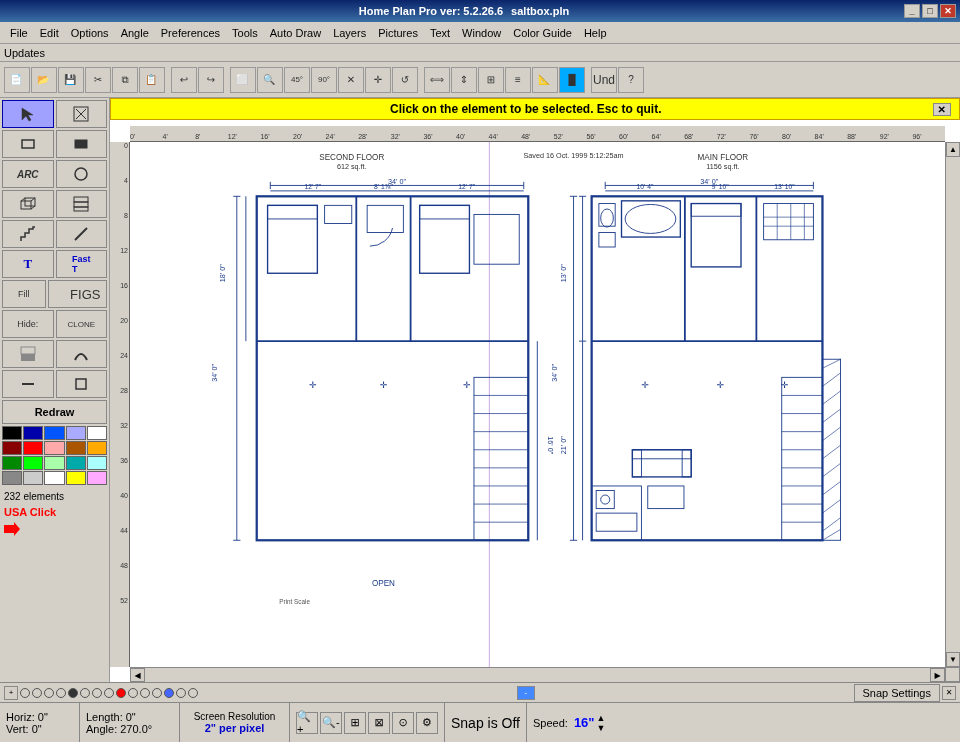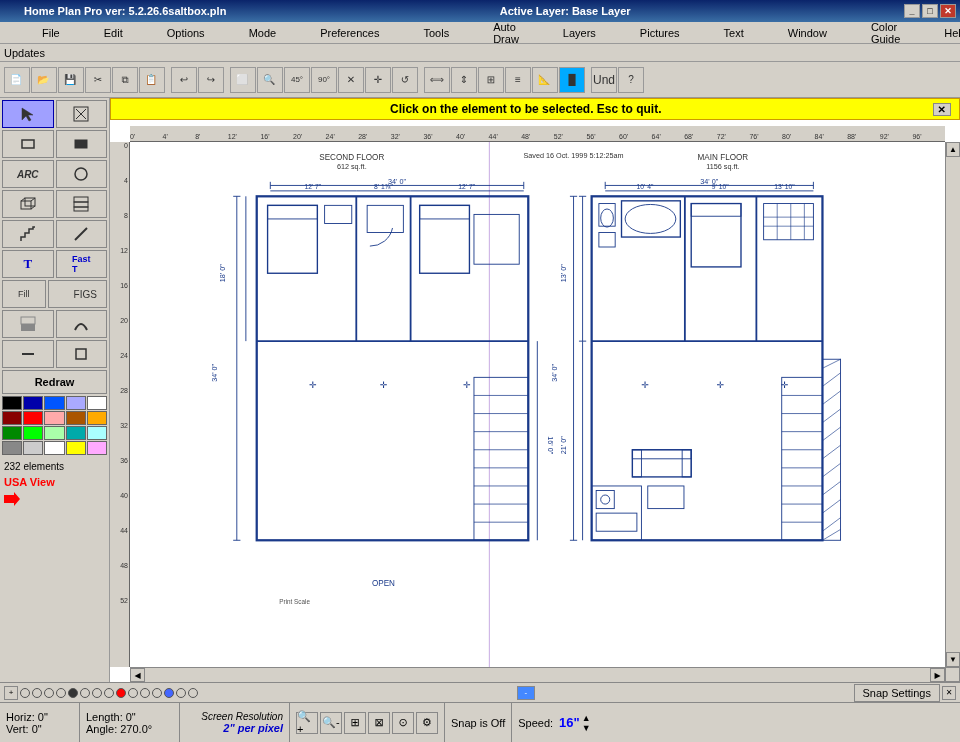--- a/index.html
+++ b/index.html
@@ -35,21 +35,20 @@
       display: flex;
       align-items: center;
       height: 22px;
       padding: 0 4px;
     }
     .menu-item {
       padding: 2px 6px;
       font-size: 11px;
       cursor: pointer;
       color: black;
-      margin-left: 32px;
     }
 
     
     #updates-bar {
       background: #d4d0c8;
       height: 18px;
       display: flex;
       align-items: center;
       padding: 0 4px;
       font-size: 11px;
@@ -294,21 +293,21 @@
       padding: 3px 8px;
       background: #d4d0c8;
       border: 1px solid #888;
       cursor: pointer;
       font-size: 11px;
     }
     .color-btn { background: #3355cc; color: white; }
     #snap-is-off {
       display: flex; align-items: center; padding: 2px 6px;
       border-right: 1px solid #888;
-      font-size: 11px;
+      font-size: 14px;
     }
     #speed-section {
       display: flex; align-items: center; padding: 2px 6px; gap: 2px;
     }
     .speed-value { font-size: 13px; font-weight: bold; color: blue; }
     .speed-arrows { display: flex; flex-direction: column; }
     .speed-arrow { cursor: pointer; font-size: 9px; line-height: 10px; }
 
     
     #fp-svg { width: 100%; height: 100%; }
@@ -321,37 +320,36 @@
       font-size: 16px;
       color: red;
       font-weight: bold;
     }
   </style>
 </head>
 <body>
 
 <div id="title-bar">
   <span style="width:20px;"></span>
-  <span style="display:flex;gap:0;flex:1;justify-content:center;">
+  <span style="display:flex;gap:8px;flex:1;justify-content:center;">
     <span>Home Plan Pro ver: 5.2.26.6</span>
     <span>saltbox.pln</span>
-    <span style="flex:1;text-align:center;">Active Layer: Base Layer</span>
   </span>
   <div id="title-controls">
     <div class="title-btn">_</div>
     <div class="title-btn">□</div>
     <div class="title-btn close">✕</div>
   </div>
 </div>
 
 <div id="menu-bar">
 <div class="menu-item">File</div>
     <div class="menu-item">Edit</div>
     <div class="menu-item">Options</div>
-    <div class="menu-item">Mode</div>
+    <div class="menu-item">Angle</div>
     <div class="menu-item">Preferences</div>
     <div class="menu-item">Tools</div>
     <div class="menu-item">Auto Draw</div>
     <div class="menu-item">Layers</div>
     <div class="menu-item">Pictures</div>
     <div class="menu-item">Text</div>
     <div class="menu-item">Window</div>
     <div class="menu-item">Color Guide</div>
     <div class="menu-item">Help</div>
   </div>
@@ -456,21 +454,25 @@
             <line x1="2" y1="14" x2="14" y2="2" stroke="#333" stroke-width="2"></line>
           </svg>
       </div>
     </div>
     <div class="tool-row">
       <div class="tool-btn" style="font-size:13px;font-weight:bold;font-family:serif;color:#0000cc;">T</div>
       <div class="tool-btn" style="font-size:9px;font-weight:bold;color:#0000cc;">Fast<br>T</div>
     </div>
     <div class="tool-row">
       <div class="tool-btn" style="font-size:9px;">Fill</div>
-      <div class="tool-btn" style="font-size:10px;padding-left:16px;">FIGS</div>
+      <div class="tool-btn" style="font-size:13px;padding-left:16px;">FIGS</div>
+    </div>
+    <div class="tool-row">
+      <div class="tool-btn" style="font-size:9px;">Hide:</div>
+      <div class="tool-btn" style="font-size:8px;">CLONE</div>
     </div>
     <div class="tool-row">
       <div class="tool-btn">
         <svg width="16" height="16" viewBox="0 0 16 16">
           <rect x="1" y="8" width="14" height="7" fill="#888"></rect>
           <rect x="1" y="1" width="14" height="7" fill="none" stroke="#888" stroke-width="1"></rect>
         </svg>
       </div>
       <div class="tool-btn">
         <svg width="16" height="16" viewBox="0 0 16 16">
@@ -514,21 +516,21 @@
         <div class="color-cell" style="background-color: rgb(136, 136, 136);"></div>
         <div class="color-cell" style="background-color: rgb(204, 204, 204);"></div>
         <div class="color-cell" style="background-color: rgb(255, 255, 255);"></div>
         <div class="color-cell" style="background-color: rgb(255, 255, 0);"></div>
         <div class="color-cell" style="background-color: rgb(255, 170, 255);"></div>
       </div>
 
     <div id="elements-info">
       <div>232 elements</div>
     </div>
-    <div id="usa-mode">USA View</div>
+    <div id="usa-mode">USA Click</div>
     <div style="display:flex;align-items:center;gap:4px;padding:2px;">
       <svg width="16" height="14" viewBox="0 0 16 14">
         <polygon points="0,3 0,11 10,11 10,14 16,7 10,0 10,3" fill="red"></polygon>
       </svg>
     </div>
   </div>
 
   <div id="canvas-area">
 
     <div id="hint-bar">
@@ -793,21 +795,21 @@
 
 <div id="status-bar">
   <div class="status-section" style="min-width:80px;">
     <div>Horiz: 0"</div>
     <div>Vert: 0"</div>
   </div>
   <div class="status-section" style="min-width:100px;">
     <div>Length: 0"</div>
     <div>Angle: 270.0°</div>
   </div>
-  <div class="status-section" style="min-width:110px; align-items:flex-end; text-align:center;font-style:italic;">
+  <div class="status-section" style="min-width:110px; align-items:center; text-align:center;">
     <div style="font-size:10px;">Screen Resolution</div>
     <div style="font-weight:bold; color:#0000cc;">2" per pixel</div>
   </div>
   <div id="zoom-controls">
     <div class="zoom-btn">🔍+</div>
     <div class="zoom-btn">🔍-</div>
     <div class="zoom-btn">⊞</div>
     <div class="zoom-btn">⊠</div>
     <div class="zoom-btn">⊙</div>
     <div class="zoom-btn">⚙</div>

